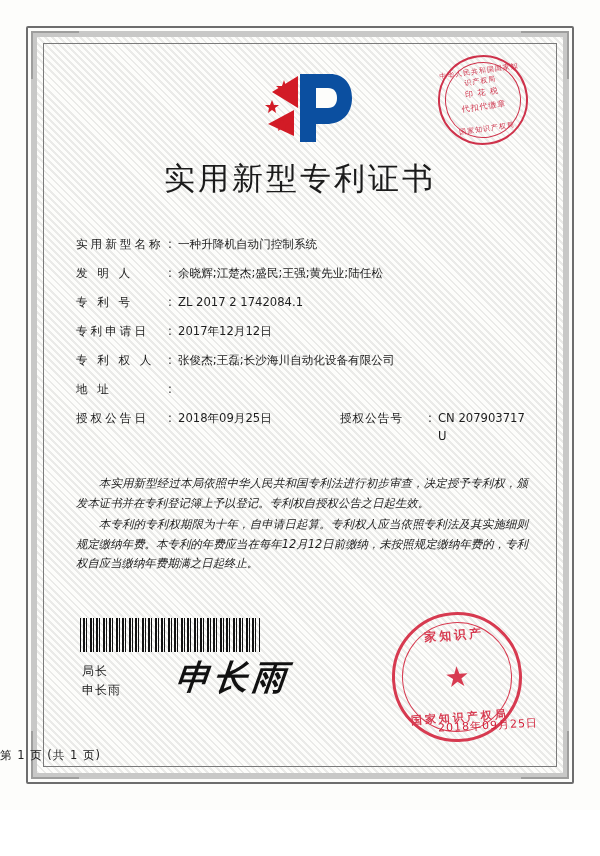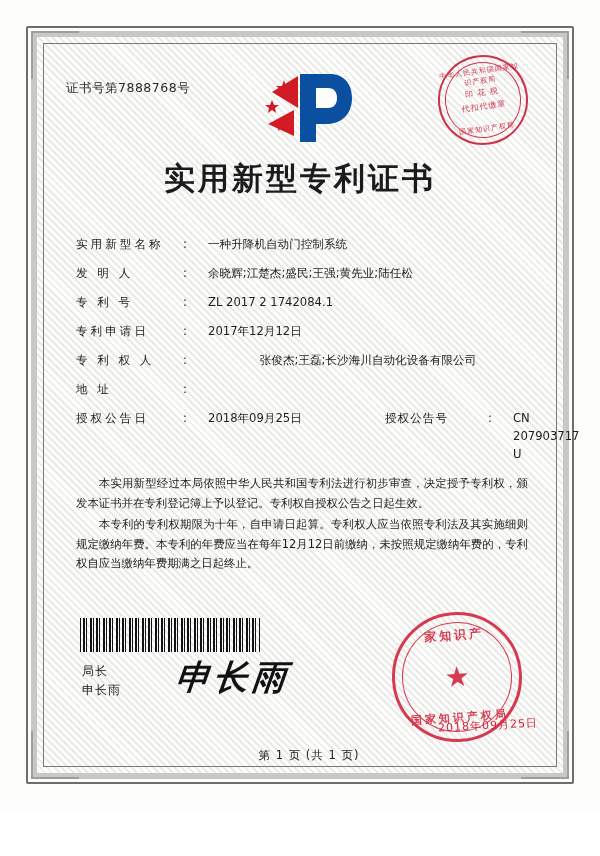--- a/index.html
+++ b/index.html
@@ -112,55 +112,53 @@
   .seal-top .seal-arc.mid2 { top: 44px; font-size: 8px; }
   .seal-top .seal-arc.bot { bottom: 9px; }
 
   .doc-title {
     position: absolute;
     left: 0; right: 0;
     top: 158px;
     text-align: center;
     font-family: "DejaVu Sans", "Liberation Sans", sans-serif;
     font-size: 31px;
-    font-weight: bold;
+    font-weight: normal;
     letter-spacing: 3px;
     color: #1b1b1b;
   }
 
   
   .fields {
     position: absolute;
     left: 76px;
     top: 236px;
     width: 452px;
     font-size: 11.6px;
     color: #1d1d1d;
     line-height: 1.55;
   }
   .row {
     display: flex;
     align-items: flex-start;
     margin-bottom: 11px;
-    gap: 15px;
   }
   .row .label {
     flex: 0 0 92px;
     letter-spacing: 3px;
     white-space: nowrap;
   }
   .row .colon {
     flex: 0 0 10px;
   }
   .row .value {
     flex: 1 1 auto;
   }
   .row .value .line2 {
     display: block;
-    text-align: center;
   }
   .row.two-col { margin-bottom: 22px; }
   .row .label-right {
     flex: 0 0 88px;
     letter-spacing: 1px;
     white-space: nowrap;
     margin-left: 12px;
   }
   .row .value-right {
     flex: 0 0 150px;
@@ -170,20 +168,21 @@
   
   .body-text {
     position: absolute;
     left: 76px;
     top: 474px;
     width: 452px;
     font-size: 11.4px;
     line-height: 1.72;
     color: #1d1d1d;
     text-align: justify;
+    font-style: italic;
   }
   .body-text p {
     margin: 0 0 2px 0;
     text-indent: 2em;
   }
 
   
   .barcode {
     position: absolute;
     left: 80px;
@@ -268,23 +267,22 @@
     top: 718px;
     font-size: 11px;
     color: #d3213a;
     letter-spacing: 1px;
     transform: rotate(-3deg);
     white-space: nowrap;
   }
 
   .page-no {
     position: absolute;
-    left: 18px; right: 0;
+    left: 0; right: 0;
     top: 748px;
-    text-align: center;
     font-size: 11.5px;
     color: #222;
     letter-spacing: 1px;
   }
 
   
   .footer-bar {
     position: absolute;
     left: 0;
     top: 810px;
@@ -299,21 +297,20 @@
 <div class="sheet">
 
   <div class="frame-outer"></div>
   <div class="frame-mid"></div>
   <div class="frame-inner"></div>
   <div class="corner tl"></div>
   <div class="corner tr"></div>
   <div class="corner bl"></div>
   <div class="corner br"></div>
 
-  <div class="cert-no">证书号第7888768号</div>
 
   <div class="logo">
     <svg width="124" height="76" viewBox="0 0 124 76" xmlns="http://www.w3.org/2000/svg">
       <path d="M62 4 L92 4 C106 4 114 14 114 28 C114 44 104 54 88 54 L78 54 L78 72 L62 72 Z" fill="#0b4fa0"></path>
       <path d="M78 18 L90 18 C96 18 99 22 99 28 C99 34 96 38 90 38 L78 38 Z" fill="#fdfdfb"></path>
       <path d="M60 6 L34 22 L60 38 Z" fill="#d21b26"></path>
       <path d="M56 40 L30 54 L56 66 Z" fill="#d21b26"></path>
       <polygon points="46,10 48,16 54,16 49,20 51,26 46,22 41,26 43,20 38,16 44,16" fill="#d21b26"></polygon>
       <polygon points="34,30 36,35 41,35 37,38 38,43 34,40 30,43 31,38 27,35 32,35" fill="#d21b26"></polygon>
       <polygon points="44,48 46,53 51,53 47,56 48,61 44,58 40,61 41,56 37,53 42,53" fill="#d21b26"></polygon>

